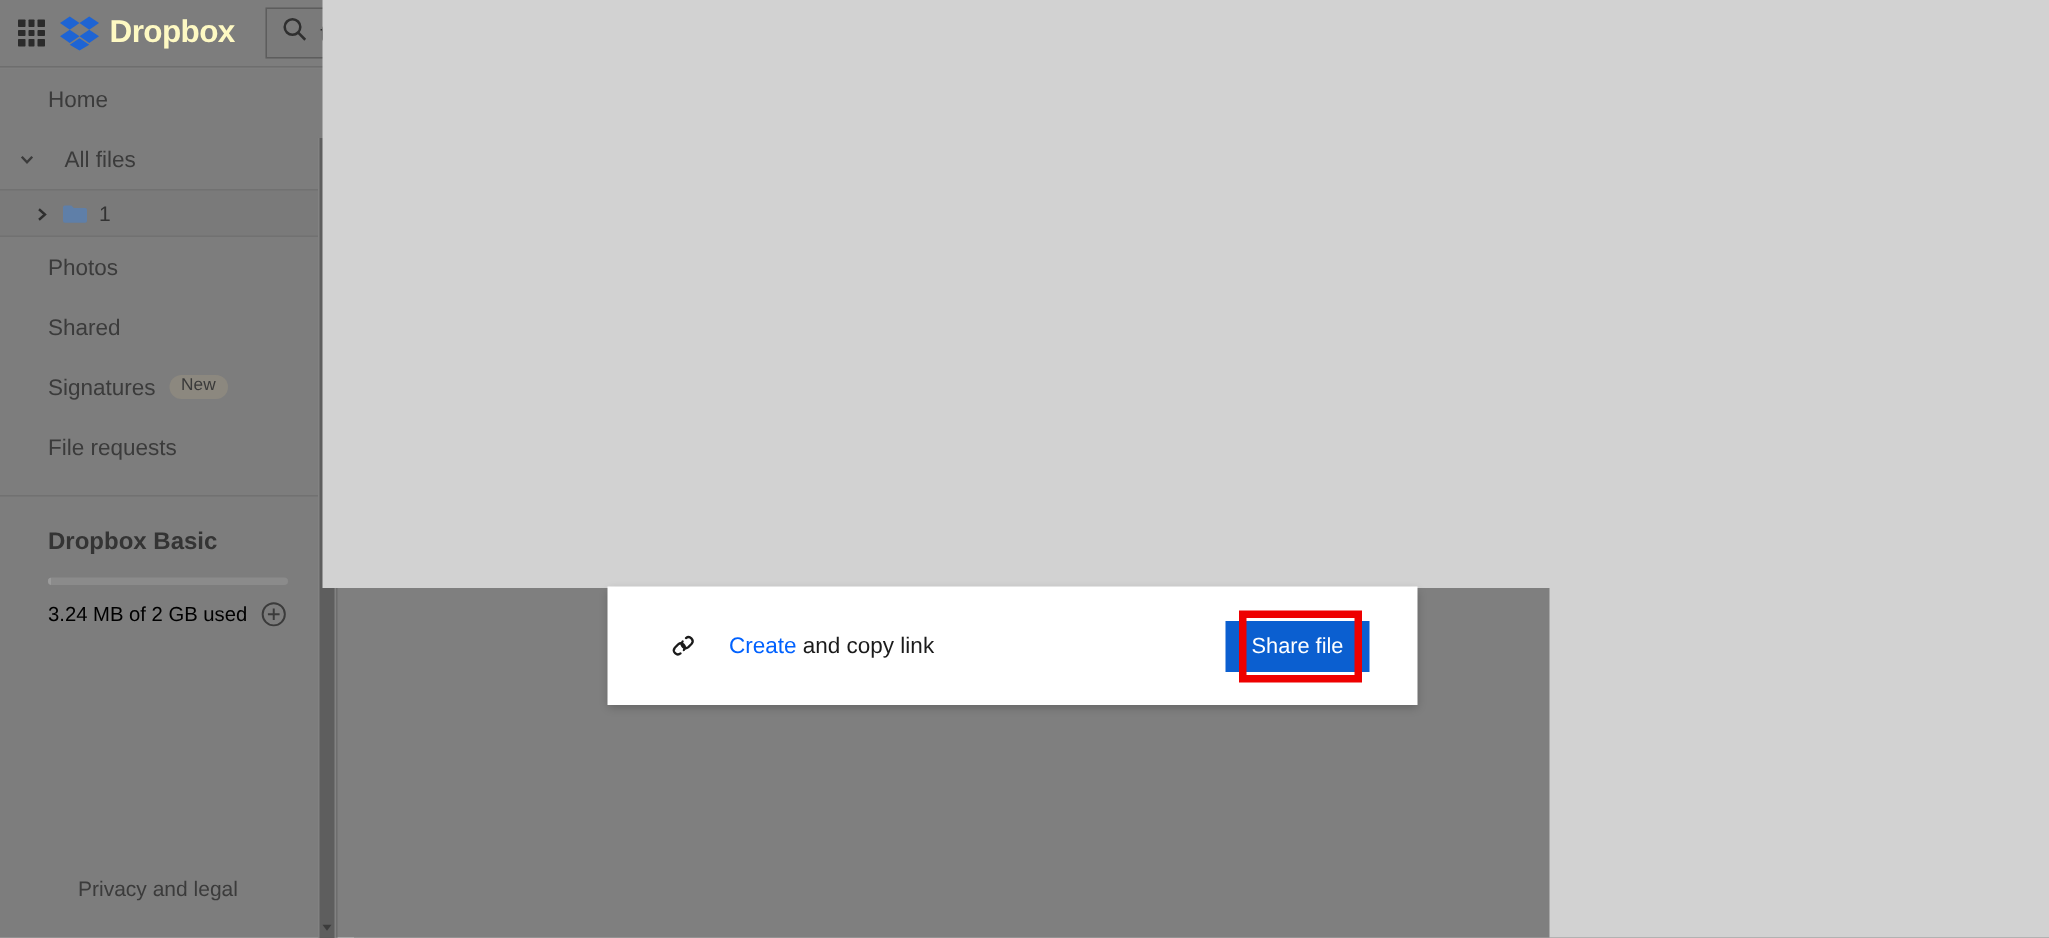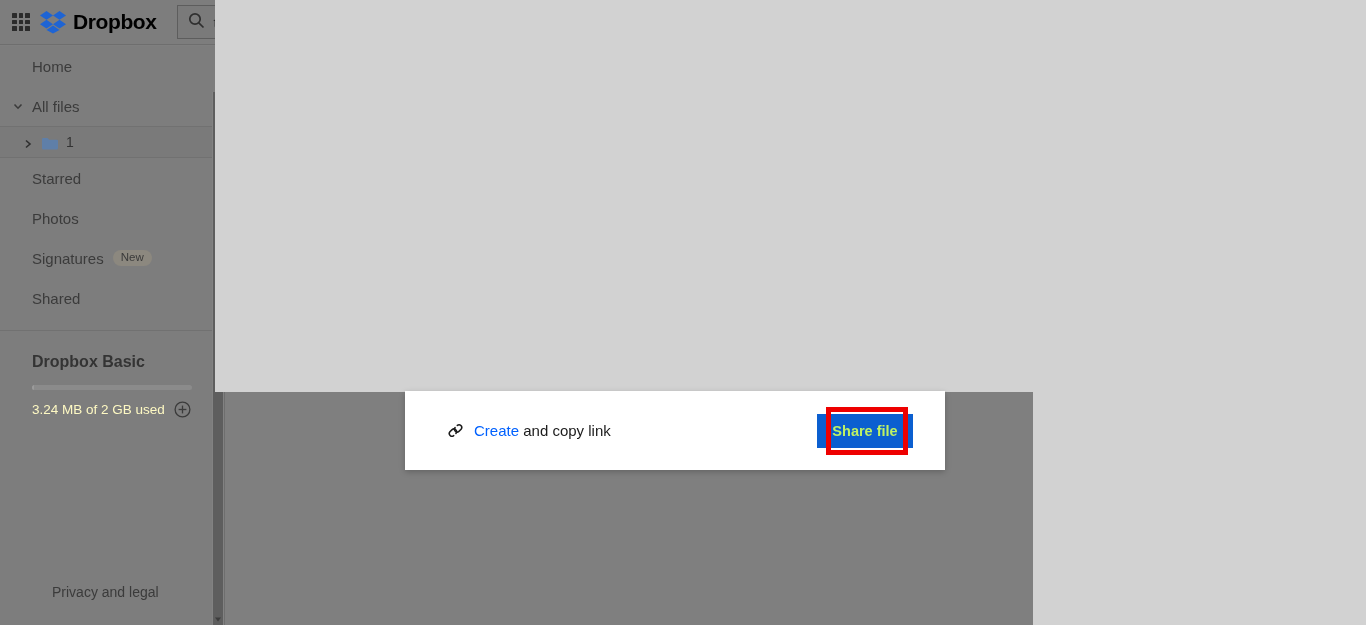--- a/index.html
+++ b/index.html
@@ -28,21 +28,21 @@
     margin-left: 12px; margin-right: 10px;
     display: grid; grid-template-columns: repeat(3, 1fr); grid-template-rows: repeat(3, 1fr);
     gap: 2px;
     cursor: pointer;
   }
   #grid-icon i { background: #2b2b2b; border-radius: 0.5px; display: block; }
 
   #logo { display: flex; align-items: center; gap: 7px; cursor: pointer; }
   #logo .mark { width: 26px; height: 24px; position: relative; }
   #logo .wordmark {
-    font-size: 21px; font-weight: bold; color: #000000; letter-spacing: -0.4px;
+    font-size: 21px; font-weight: bold; color: #fef9c3; letter-spacing: -0.4px;
   }
 
   #search-box {
     margin-left: 20px;
     height: 34px; width: 330px;
     border: 1px solid #5d5d5d;
     background: #7a7a7a;
     display: flex; align-items: center;
     padding: 0 10px; gap: 9px;
     cursor: text;
@@ -54,21 +54,21 @@
   #sidebar {
     position: absolute; top: 46px; left: 0; width: 225px; bottom: 0;
     background: #7d7d7d;
     border-right: 1px solid #6e6e6e;
   }
   .nav-item {
     height: 40px; display: flex; align-items: center;
     padding-left: 32px; font-size: 15px; color: #3b3b3b;
     cursor: pointer;
   }
-  .nav-item.with-caret { padding-left: 11px; gap: 7px; }
+  .nav-item.with-caret { padding-left: 11px; gap: 18px; }
   .caret-down { width: 14px; height: 14px; flex: 0 0 auto; }
   .badge-new {
     margin-left: 9px;
     background: #8c887f; color: #3a3a3a;
     font-size: 11.5px; border-radius: 9px; padding: 2px 8px 3px;
     line-height: 1;
   }
   #folder-row {
     height: 32px; display: flex; align-items: center;
     padding-left: 22px; gap: 8px;
@@ -84,21 +84,21 @@
   .divider { height: 1px; background: #717171; margin: 12px 0 0; }
 
   
   #plan { padding: 22px 0 0 32px; }
   #plan .title { font-size: 16px; font-weight: bold; color: #343434; }
   #plan .bar {
     margin-top: 14px; width: 160px; height: 5px; background: #8b8b8b; border-radius: 3px;
     position: relative; overflow: hidden;
   }
   #plan .bar > span { position: absolute; left:0; top:0; bottom:0; width: 2px; background:#9b9b9b; }
-  #plan .used { margin-top: 11px; font-size: 13.5px; color: #fef9c3; display: flex; align-items: center; gap: 9px; }
+  #plan .used { margin-top: 11px; font-size: 13.5px; color: #000000; display: flex; align-items: center; gap: 9px; }
   .plus-circle { width: 17px; height: 17px; flex: 0 0 auto; cursor: pointer; }
 
   #privacy {
     position: absolute; left: 32px; top: 538px;
     font-size: 14px; color: #3b3b3b; cursor: pointer; margin-left: 20px;
   }
 
   
   #sb-scroll {
     position: absolute; top: 46px; right: 0; width: 12px; bottom: 0;
@@ -129,29 +129,29 @@
   }
 
   
   #modal {
     position: absolute; left: 405px; top: 391px; width: 540px; height: 79px;
     background: #ffffff;
     box-shadow: 0 2px 6px rgba(0,0,0,0.22);
     display: flex; align-items: center; justify-content: space-between;
     padding: 0 32px 0 42px;
   }
-  #create-link { display: flex; align-items: center; gap: 10px; font-size: 15px; color: #1b1b1b; }
+  #create-link { display: flex; align-items: center; gap: 22px; font-size: 15px; color: #1b1b1b; }
   #create-link .lnk { color: #0061fe; cursor: pointer; }
   .link-ico { width: 17px; height: 17px; flex: 0 0 auto; }
 
   #share-wrap { position: relative; width: 96px; height: 34px; }
   #share-btn {
     position: absolute; left: 0; top: 0; width: 96px; height: 34px;
-    background: #0b5fd0; color: #bef264;
-    border: 0; font-size: 14.5px; font-weight: bold;
+    background: #0b5fd0; color: #ffffff;
+    border: 0; font-size: 14.5px; font-weight: normal;
     font-family: "Liberation Sans", sans-serif;
     cursor: pointer;
     display: flex; align-items: center; justify-content: center;
   }
   #share-highlight {
     position: absolute; left: 9px; top: -7px; width: 82px; height: 48px;
     border: 5px solid #ee0000;
     pointer-events: none;
   }
 </style>
@@ -221,31 +221,31 @@
       </span>
       <span class="folder-ico">
         <svg width="16" height="13" viewBox="0 0 16 13">
           <path d="M0 2.2 A1.2 1.2 0 0 1 1.2 1 H5.6 L7.2 2.7 H14.8 A1.2 1.2 0 0 1 16 3.9 V11.3 A1.2 1.2 0 0 1 14.8 12.5 H1.2 A1.2 1.2 0 0 1 0 11.3 Z" fill="#5f7fa8"></path>
         </svg>
       </span>
       <span class="fname">1</span>
     </div>
 
     <div class="nav-item">
-      <span>Starred</span>
-    </div>
-    <div class="nav-item">
       <span>Photos</span>
+    </div>
+    <div class="nav-item">
+      <span>Shared</span>
     </div>
     <div class="nav-item">
       <span>Signatures</span>
       <span class="badge-new">New</span>
     </div>
     <div class="nav-item">
-      <span>Shared</span>
+      <span>File requests</span>
     </div>
 
     <div class="divider"></div>
 
     <div id="plan">
       <div class="title">Dropbox Basic</div>
       <div class="bar">
           <span></span>
         </div>
       <div class="used">

